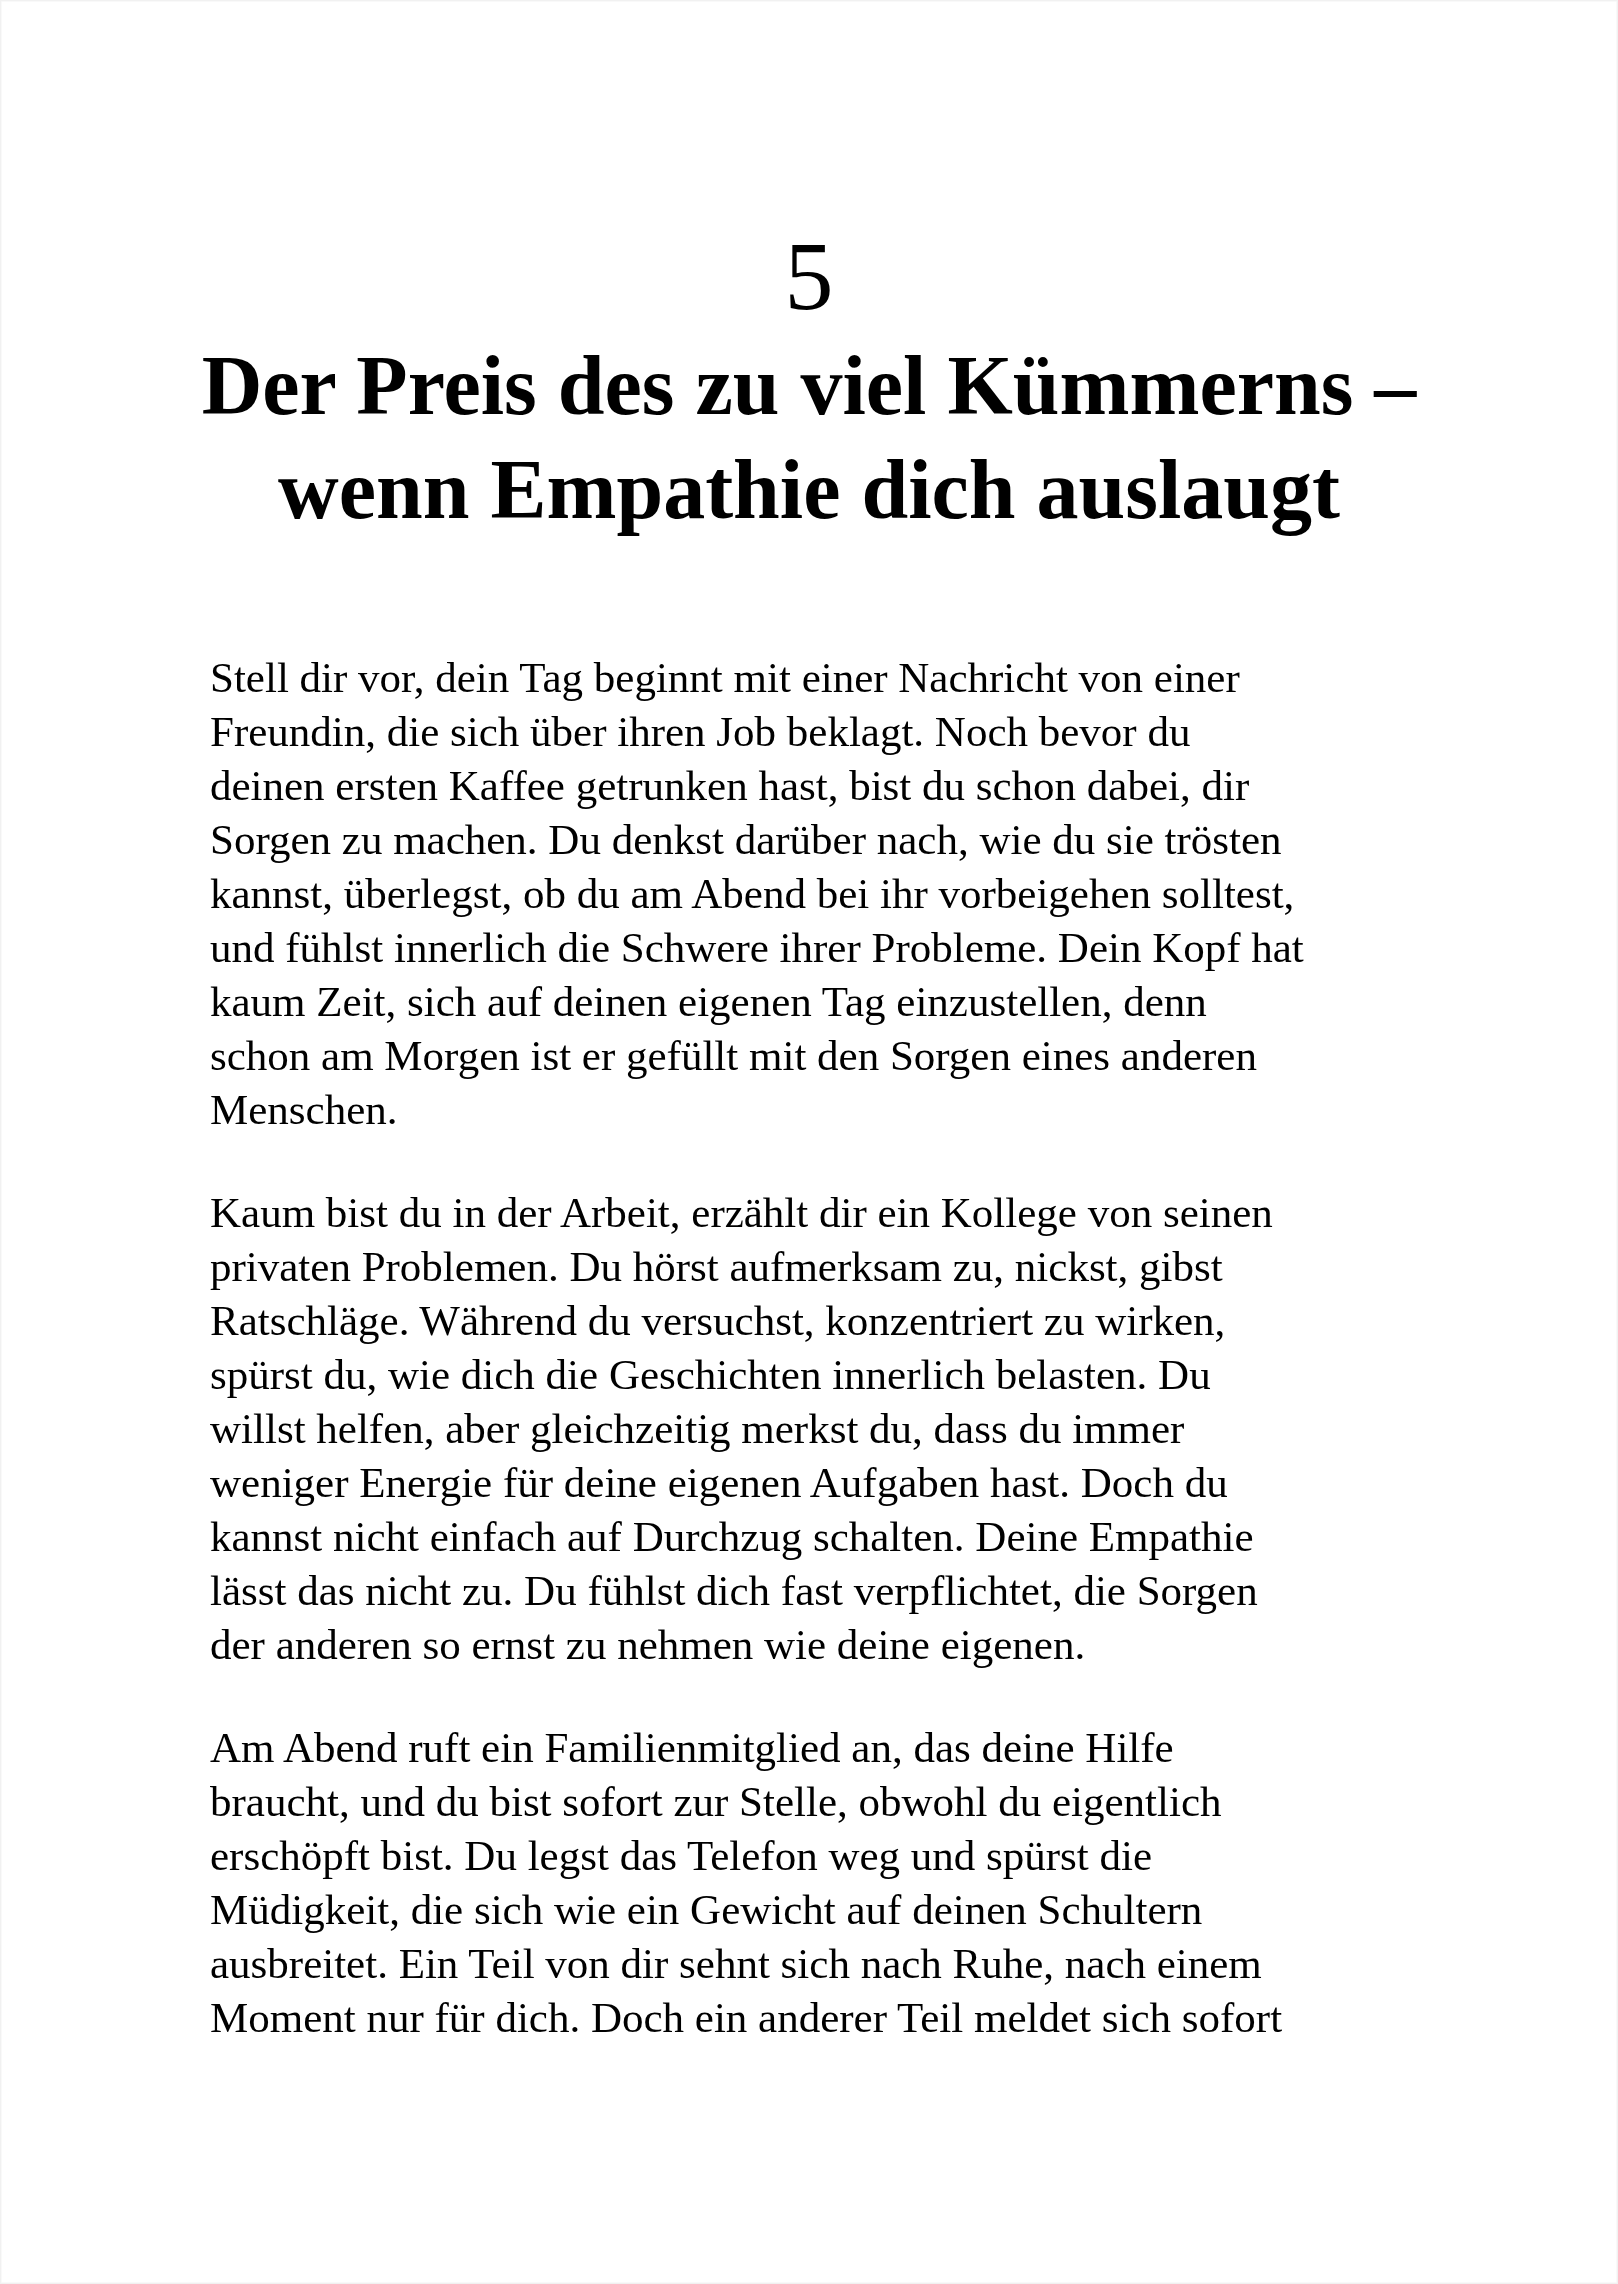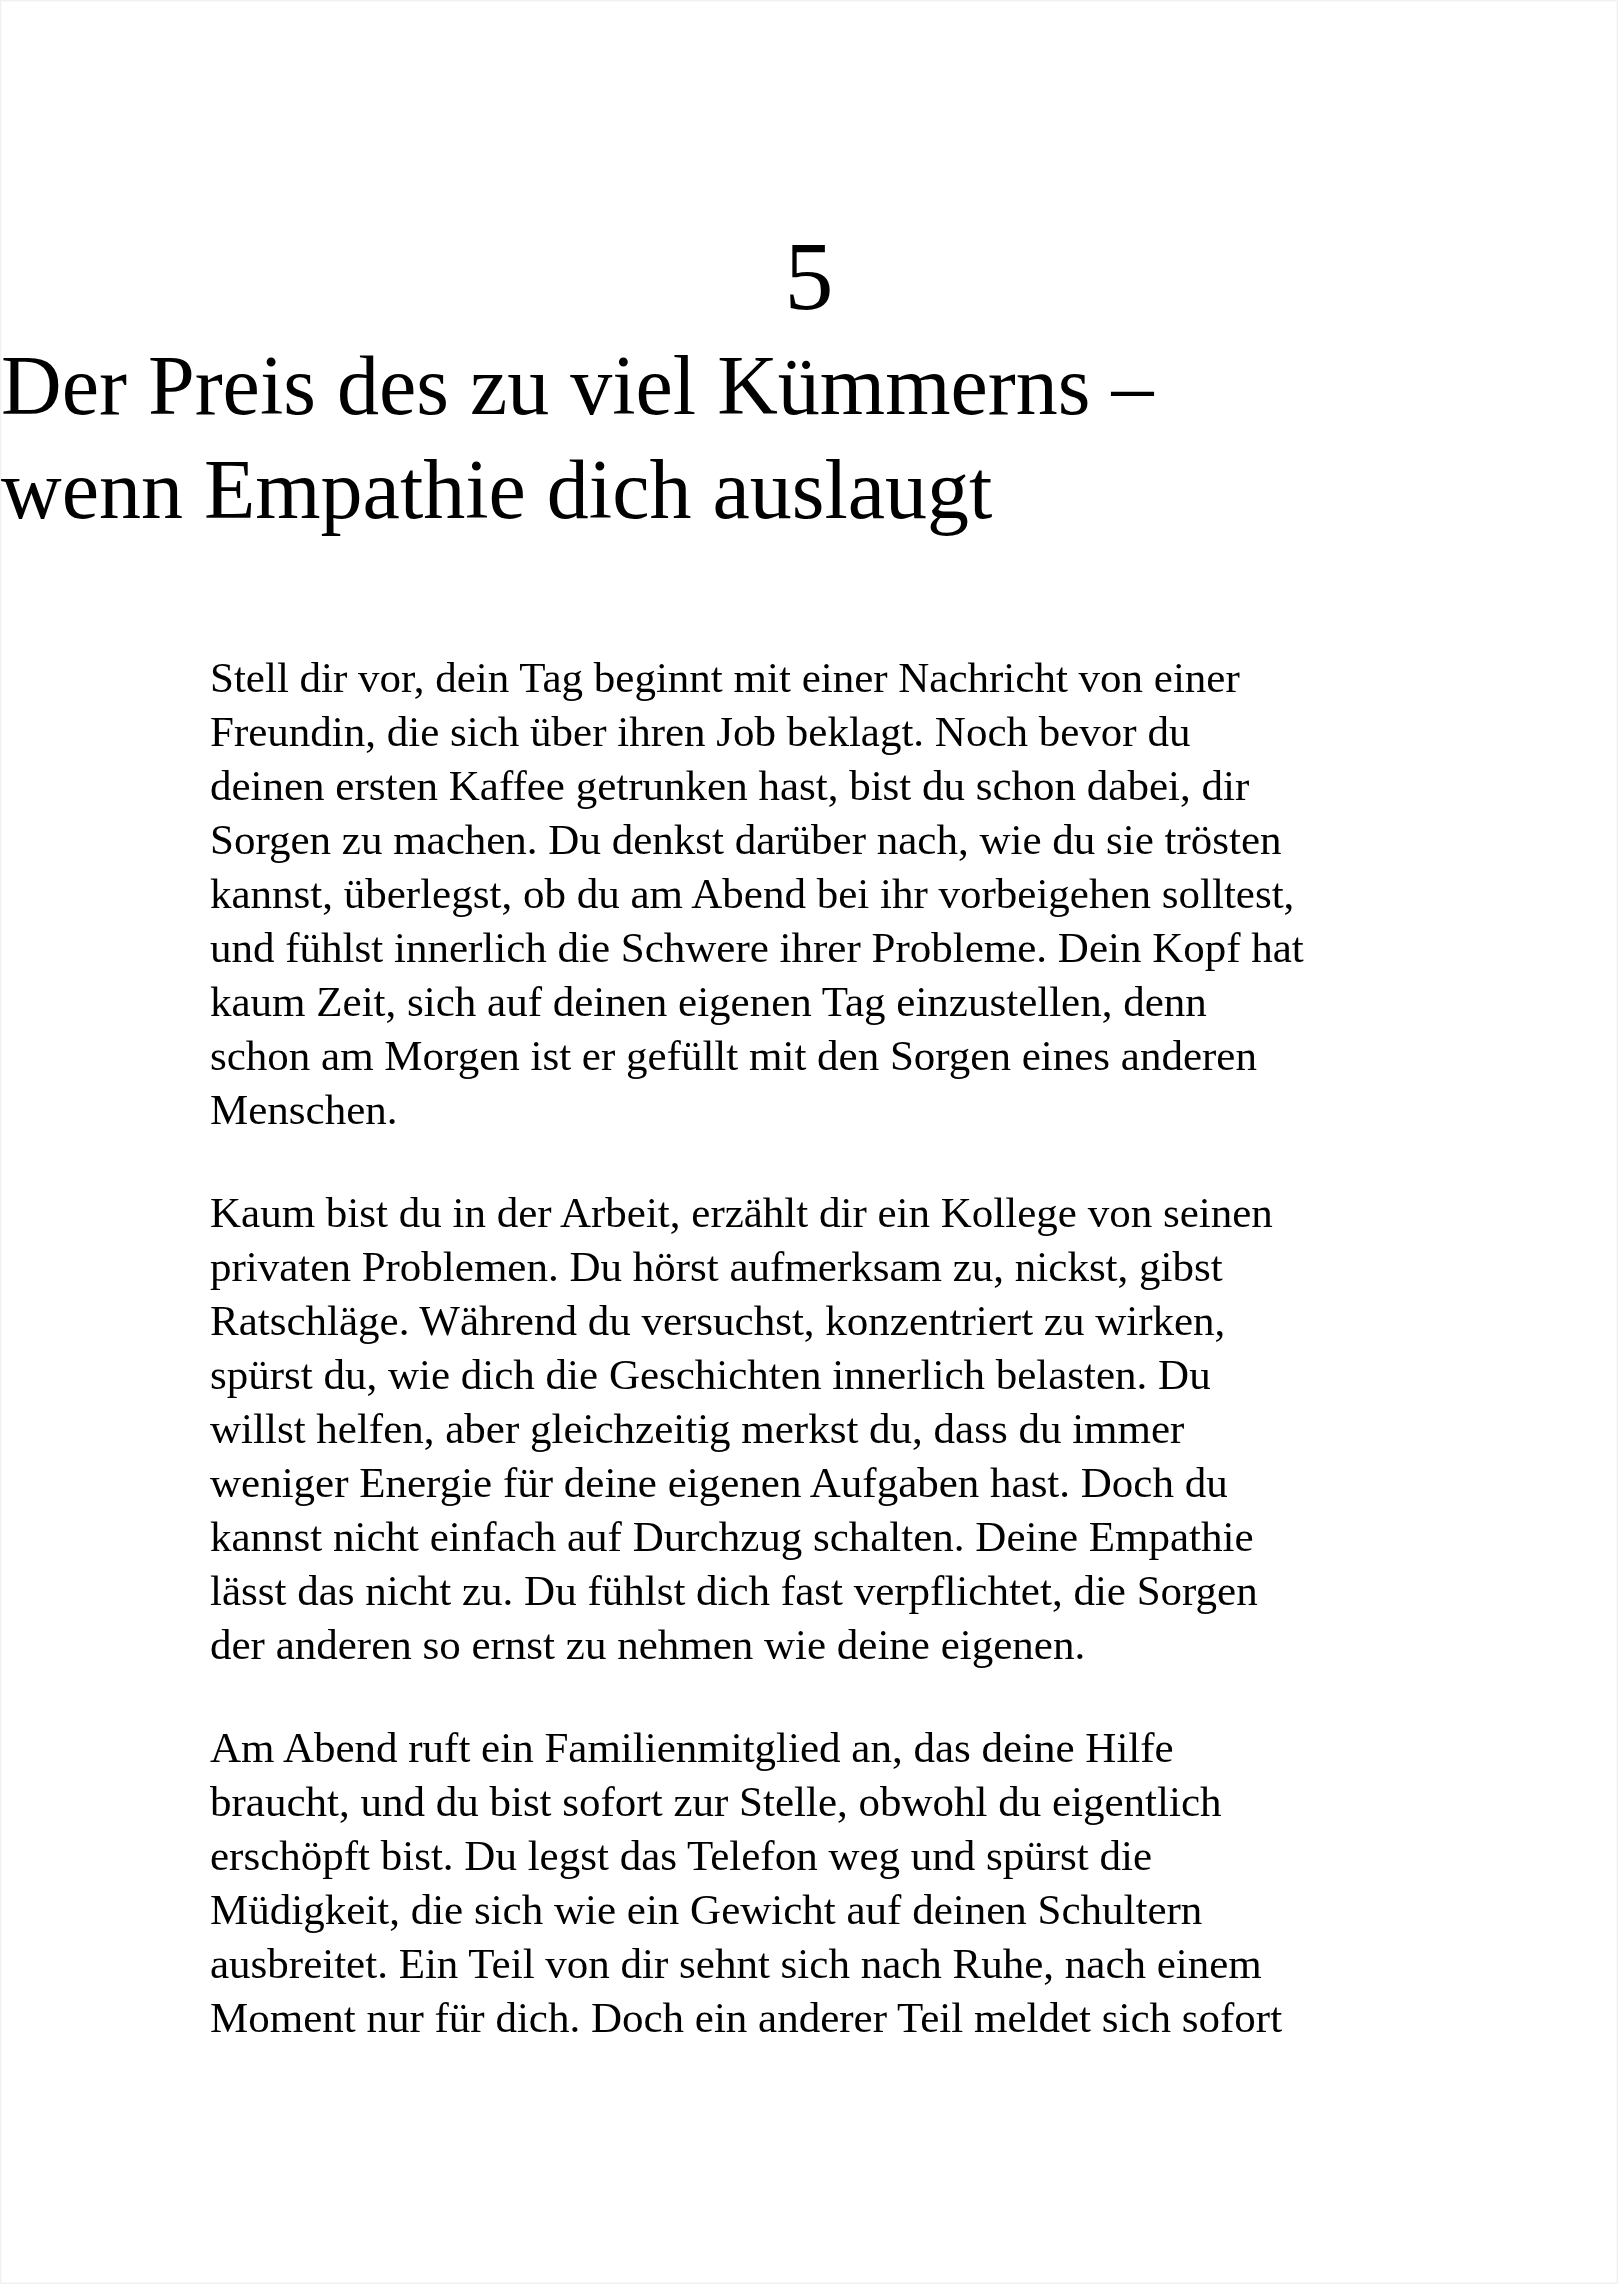--- a/index.html
+++ b/index.html
@@ -22,22 +22,23 @@
   .chapter-number {
     padding-top: 226px;
     font-size: 98px;
     line-height: 1;
     text-align: center;
     letter-spacing: 0;
   }
   .chapter-title {
     margin: 9.4px 0 0 0;
     font-size: 84px;
-    font-weight: normal;
+    font-weight: bold;
     line-height: 104px;
+    text-align: center;
     white-space: pre-line;
   }
   .body-text {
     margin-top: 109px;
     padding-left: 209px;
     padding-right: 30px;
   }
   .para {
     margin: 0 0 49px 0;
     font-size: 43px;

